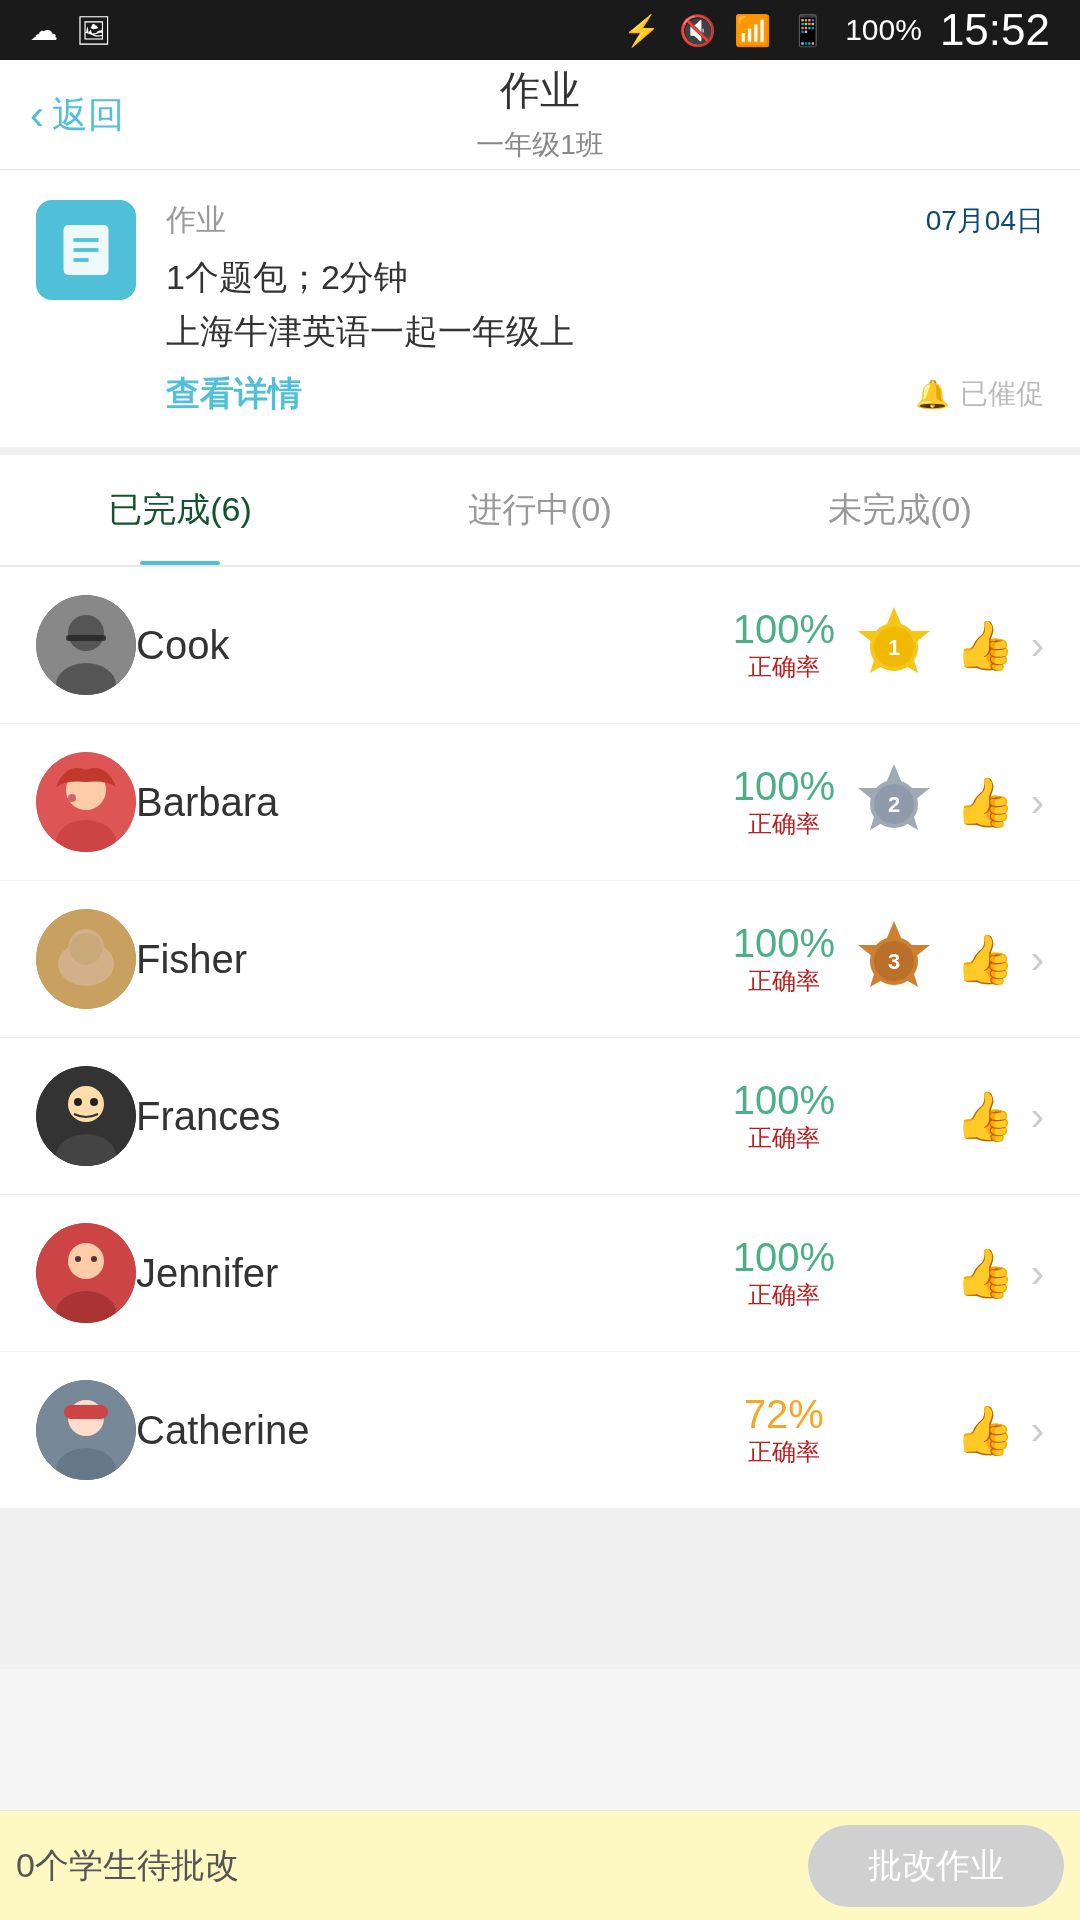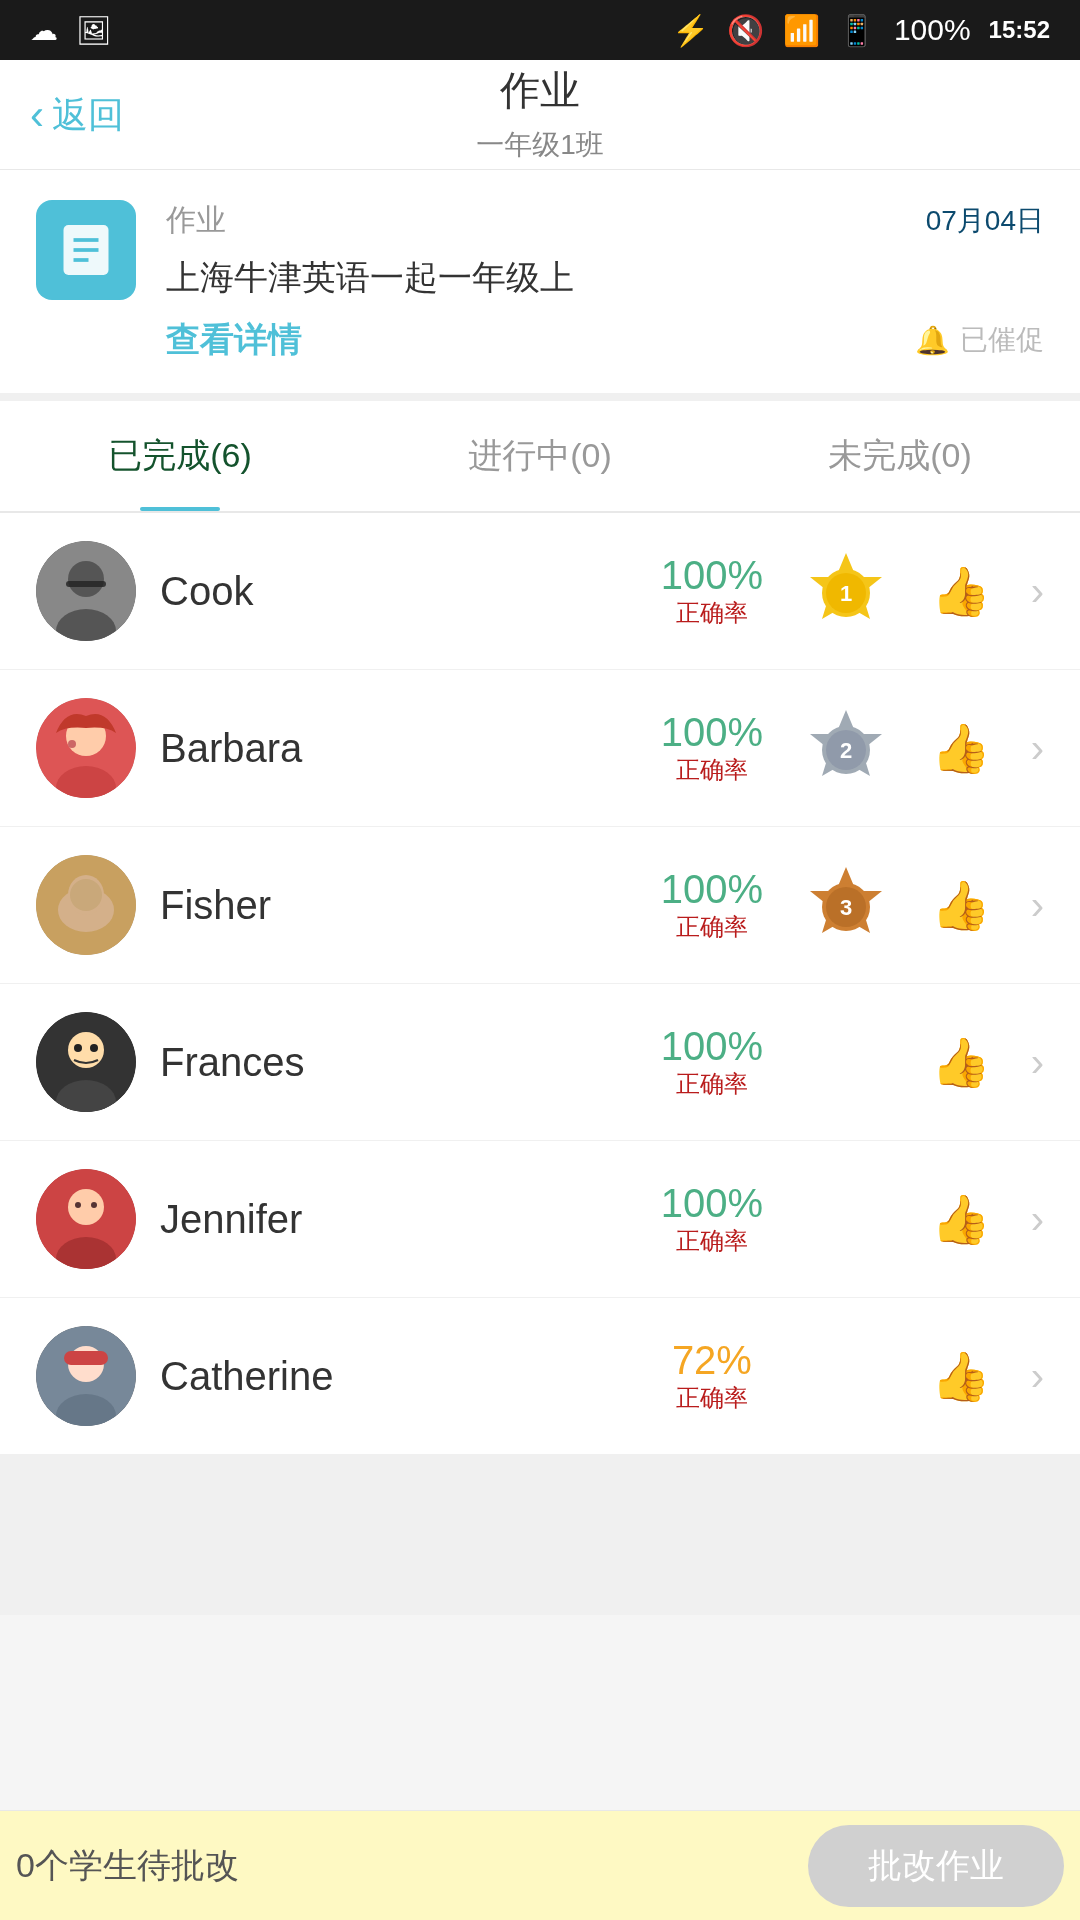--- a/index.html
+++ b/index.html
@@ -19,21 +19,21 @@
       color: white;
       height: 60px;
       display: flex;
       align-items: center;
       justify-content: space-between;
       padding: 0 30px;
       font-size: 28px;
     }
     .status-left { display: flex; gap: 18px; align-items: center; }
     .status-right { display: flex; align-items: center; gap: 18px; font-size: 30px; font-weight: 500; }
-    .status-time { font-size: 24px; font-weight: 700; }
+    .status-time { font-size: 44px; font-weight: 400; }
 
     
     .header {
       background: white;
       height: 110px;
       display: flex;
       flex-direction: column;
       align-items: center;
       justify-content: center;
       position: relative;
@@ -148,21 +148,20 @@
 
     
     .student-list {
       background: white;
     }
     .student-item {
       display: flex;
       align-items: center;
       padding: 28px 36px;
       border-bottom: 1px solid #f0f0f0;
-      gap: 24px;
     }
     .avatar {
       width: 100px;
       height: 100px;
       border-radius: 50%;
       overflow: hidden;
       flex-shrink: 0;
       background: #ccc;
       display: flex;
       align-items: center;
@@ -290,20 +289,21 @@
       <line x1="7" y1="8" x2="17" y2="8" stroke="#4fc0d8" stroke-width="1.5"></line>
       <line x1="7" y1="12" x2="17" y2="12" stroke="#4fc0d8" stroke-width="1.5"></line>
       <line x1="7" y1="16" x2="13" y2="16" stroke="#4fc0d8" stroke-width="1.5"></line>
     </svg>
   </div>
   <div class="assignment-content">
     <div class="assignment-header-row">
       <span class="assignment-label">作业</span>
       <span class="assignment-date">07月04日</span>
     </div>
+    <div class="assignment-desc1">1个题包；2分钟</div>
     <div class="assignment-desc2">上海牛津英语一起一年级上</div>
     <div class="assignment-footer">
       <span class="view-detail">查看详情</span>
       <div class="remind-btn">
         <span>🔔</span>
         <span>已催促</span>
       </div>
     </div>
   </div>
 </div>

